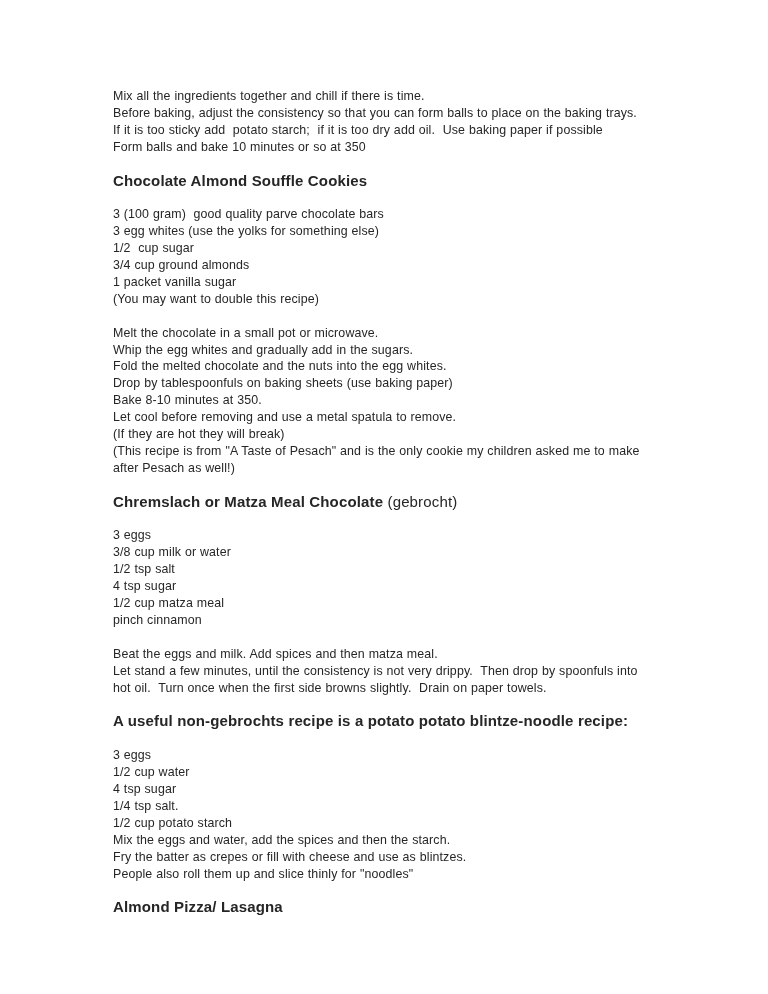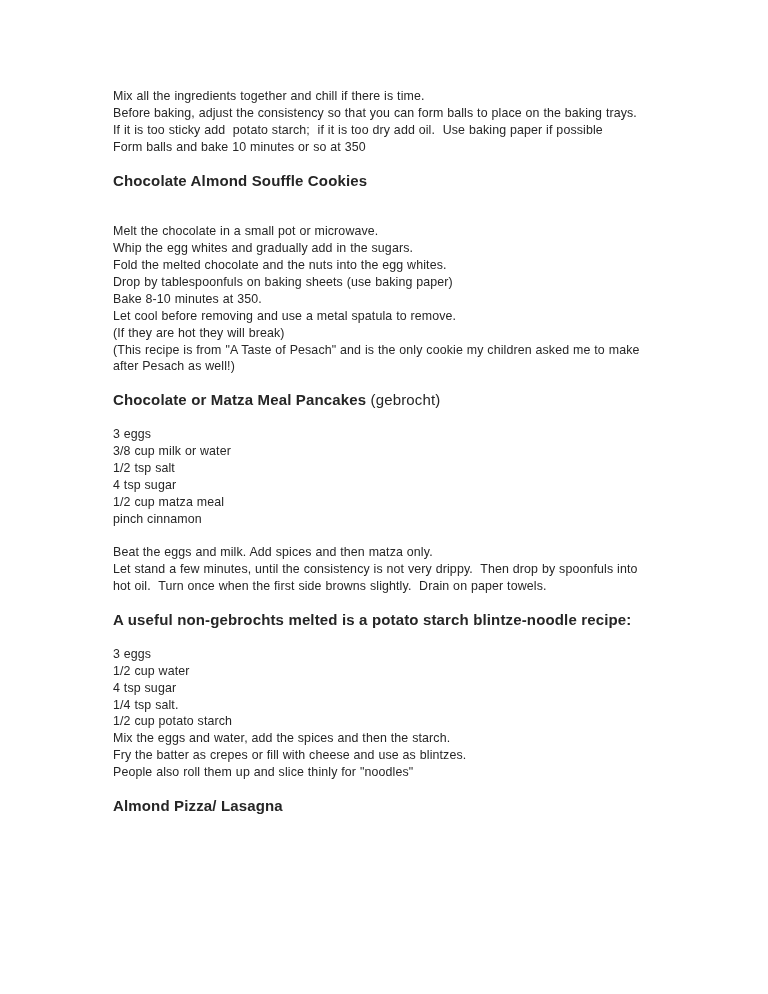--- a/index.html
+++ b/index.html
@@ -51,43 +51,49 @@
 <body>
 
 <div class="page">
   <div class="doc-body" id="doc-body">
       <p class="para">Mix all the ingredients together and chill if there is time.
 Before baking, adjust the consistency so that you can form balls to place on the baking trays.  If it is too sticky add  potato starch;  if it is too dry add oil.  Use baking paper if possible
 Form balls and bake 10 minutes or so at 350</p>
       <div class="block-gap"></div>
       <div class="heading"><span>Chocolate Almond Souffle Cookies</span></div>
       <div class="block-gap"></div>
+      <p class="para">3 (100 gram)  good quality parve chocolate bars
+3 egg whites (use the yolks for something else)
+1/2  cup sugar
+3/4 cup ground almonds
+1 packet vanilla sugar
+(You may want to double this recipe)</p>
       <div class="block-gap"></div>
       <p class="para">Melt the chocolate in a small pot or microwave.
 Whip the egg whites and gradually add in the sugars.
 Fold the melted chocolate and the nuts into the egg whites.
 Drop by tablespoonfuls on baking sheets (use baking paper)
 Bake 8-10 minutes at 350.
 Let cool before removing and use a metal spatula to remove.
 (If they are hot they will break)
 (This recipe is from "A Taste of Pesach" and is the only cookie my children asked me to make after Pesach as well!)</p>
       <div class="block-gap"></div>
-      <div class="heading"><span>Chocolate or Matza Meal Pancakes</span><span class="normal"> (gebrocht)</span></div>
+      <div class="heading"><span>Chremslach or Matza Meal Chocolate</span><span class="normal"> (gebrocht)</span></div>
       <div class="block-gap"></div>
       <p class="para">3 eggs
 3/8 cup milk or water
 1/2 tsp salt
 4 tsp sugar
 1/2 cup matza meal
 pinch cinnamon</p>
       <div class="block-gap"></div>
-      <p class="para">Beat the eggs and milk. Add spices and then matza only.
+      <p class="para">Beat the eggs and milk. Add spices and then matza meal.
 Let stand a few minutes, until the consistency is not very drippy.  Then drop by spoonfuls into hot oil.  Turn once when the first side browns slightly.  Drain on paper towels.</p>
       <div class="block-gap"></div>
-      <div class="heading"><span>A useful non-gebrochts melted is a potato starch blintze-noodle recipe:</span></div>
+      <div class="heading"><span>A useful non-gebrochts recipe is a potato potato blintze-noodle recipe:</span></div>
       <div class="block-gap"></div>
       <p class="para">3 eggs
 1/2 cup water
 4 tsp sugar
 1/4 tsp salt.
 1/2 cup potato starch
 Mix the eggs and water, add the spices and then the starch.
 Fry the batter as crepes or fill with cheese and use as blintzes.
 People also roll them up and slice thinly for "noodles"</p>
       <div class="block-gap"></div>

